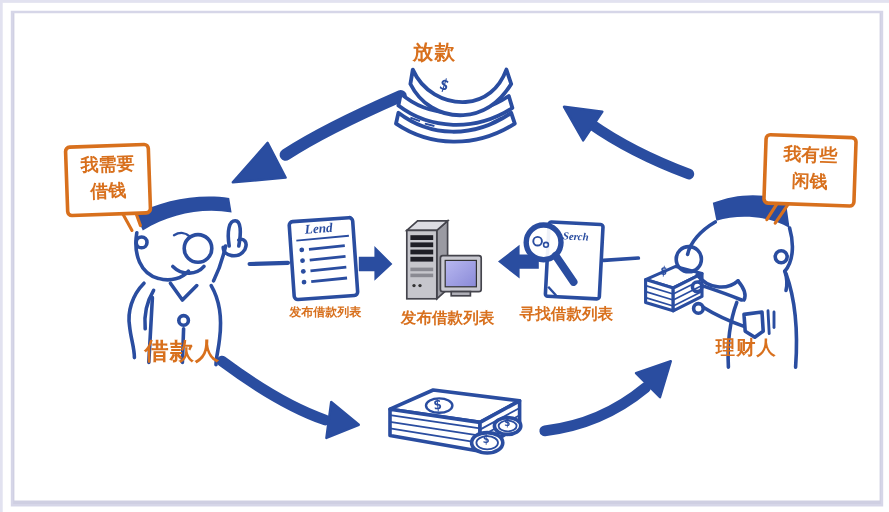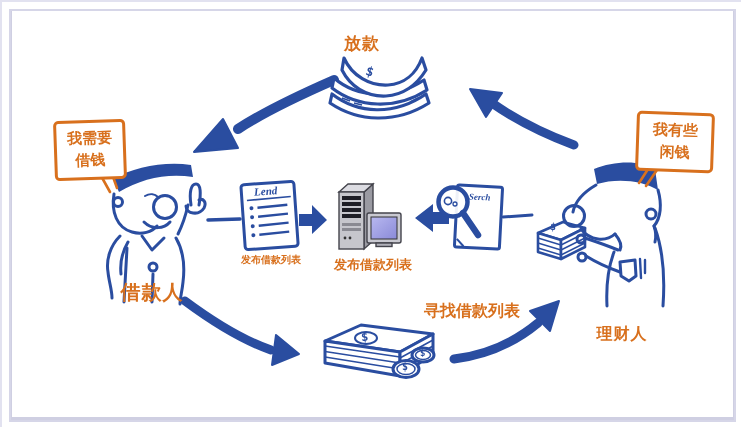--- a/index.html
+++ b/index.html
@@ -194,27 +194,27 @@
     <span class="ln">借钱</span>
   </div>
 
   <div class="bubble" style="left:634px;top:110px;width:72px;height:50px;font-size:15px;padding-top:4px;transform:rotate(2deg);">
     <span class="ln">我有些</span>
     <span class="ln">闲钱</span>
   </div>
 
   <div class="label" style="left:150px;top:277px;font-size:20px;">借款人</div>
 
-  <div class="label" style="left:620px;top:278px;font-size:16px;margin-top:44px;">理财人</div>
+  <div class="label" style="left:620px;top:278px;font-size:16px;">理财人</div>
 
   <div class="label" style="left:269px;top:251px;font-size:10px;letter-spacing:0;">发布借款列表</div>
 
   <div class="label" style="left:371px;top:254px;font-size:13px;letter-spacing:0;">发布借款列表</div>
 
-  <div class="label" style="left:470px;top:251px;font-size:16px;letter-spacing:0;margin-top:48px;">寻找借款列表</div>
+  <div class="label" style="left:470px;top:251px;font-size:13px;letter-spacing:0;">寻找借款列表</div>
 
 
   <span class="doc-title" style="left:252px;top:183px;font-size:11px;transform:rotate(-4deg);">Lend</span>
 
   <span class="doc-title" style="left:467px;top:190px;font-size:9px;transform:rotate(3deg);">Serch</span>
 
   <span class="dollar" style="left:364px;top:62px;font-size:13px;transform:rotate(18deg);">$</span>
   <span class="dollar" style="left:548px;top:219px;font-size:10px;transform:rotate(6deg);">$</span>
   <span class="dollar" style="left:359px;top:328px;font-size:12px;transform:rotate(-6deg);">$</span>
   <span class="dollar" style="left:400px;top:359px;font-size:10px;">$</span>

